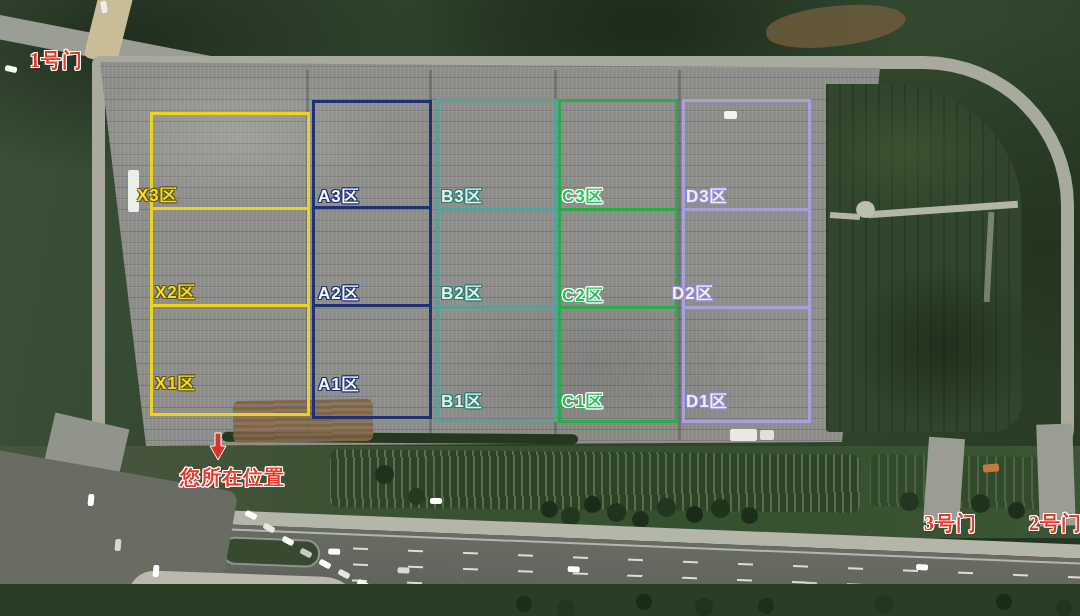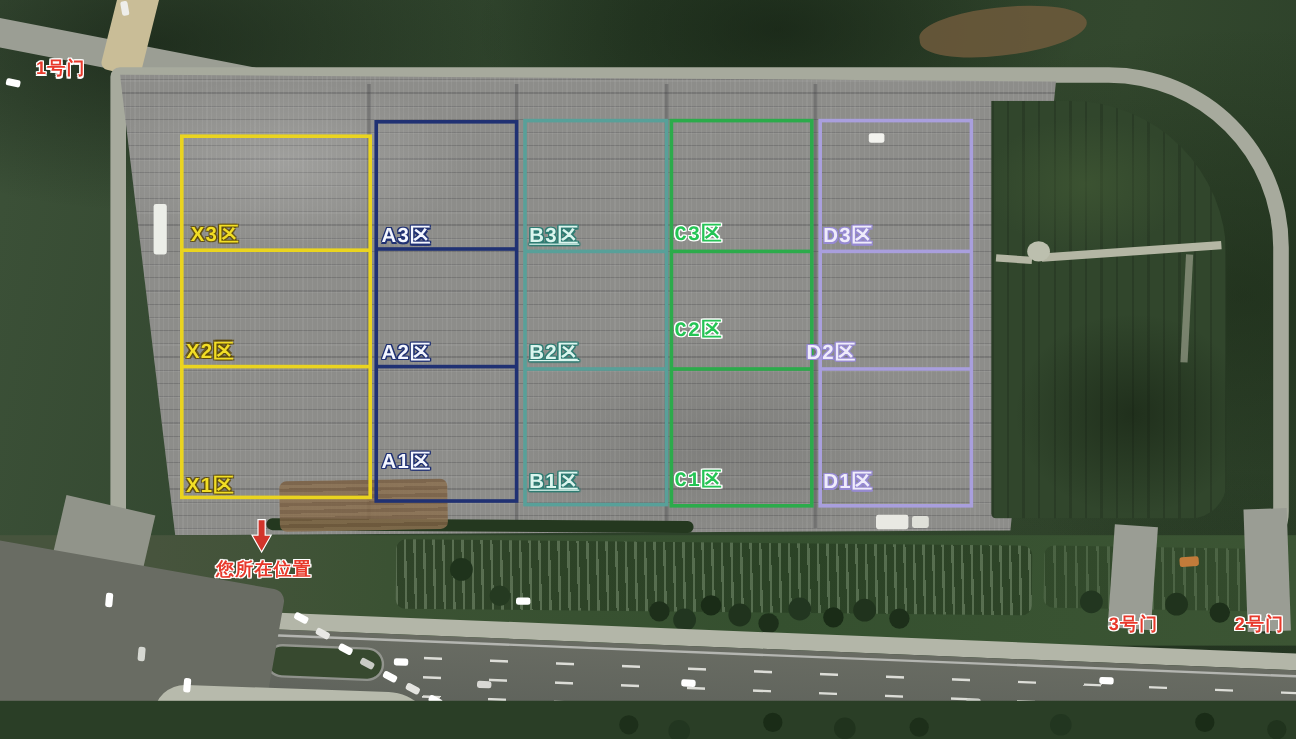--- a/index.html
+++ b/index.html
@@ -96,30 +96,30 @@
   .zone-b{left:436px;top:99px;width:115px;height:317px;border-color:#58a099;}
   .zone-b .zdiv{background:#58a099}.zone-b .d1{top:106px}.zone-b .d2{top:204px}
   .zone-c{left:558px;top:99px;width:114px;height:318px;border-color:#2cab4b;}
   .zone-c .zdiv{background:#2cab4b}.zone-c .d1{top:106px}.zone-c .d2{top:204px}
   .zone-d{left:682px;top:99px;width:123px;height:318px;border-color:#a99fdd;}
   .zone-d .zdiv{background:#a99fdd}.zone-d .d1{top:106px}.zone-d .d2{top:204px}
   
   .zlabel{position:absolute;font-size:17px;font-weight:700;line-height:1;letter-spacing:1px;white-space:nowrap;}
   .oc-yellow{color:#f2de25;text-shadow:-1px -1px 0 rgba(90,70,0,.75),1px -1px 0 rgba(90,70,0,.75),-1px 1px 0 rgba(90,70,0,.75),1px 1px 0 rgba(90,70,0,.75);}
   .oc-navy{color:#f4f7ff;text-shadow:-1px -1px 0 #203173,1px -1px 0 #203173,-1px 1px 0 #203173,1px 1px 0 #203173,0 -1px 0 #203173,0 1px 0 #203173,-1px 0 0 #203173,1px 0 0 #203173;}
-  .oc-teal{color:#dbf5ee;text-shadow:-1px -1px 0 #2e7b72,1px -1px 0 #2e7b72,-1px 1px 0 #2e7b72,1px 1px 0 #2e7b72,0 -1px 0 #2e7b72,0 1px 0 #2e7b72,-1px 0 0 #2e7b72,1px 0 0 #2e7b72;text-decoration:underline;}
-  .oc-green{color:#25c455;text-shadow:-1px -1px 0 #fff,1px -1px 0 #fff,-1px 1px 0 #fff,1px 1px 0 #fff,0 -1px 0 #fff,0 1px 0 #fff,-1px 0 0 #fff,1px 0 0 #fff;font-family:Liberation Mono, monospace;}
+  .oc-teal{color:#dbf5ee;text-shadow:-1px -1px 0 #2e7b72,1px -1px 0 #2e7b72,-1px 1px 0 #2e7b72,1px 1px 0 #2e7b72,0 -1px 0 #2e7b72,0 1px 0 #2e7b72,-1px 0 0 #2e7b72,1px 0 0 #2e7b72;}
+  .oc-green{color:#25c455;text-shadow:-1px -1px 0 #fff,1px -1px 0 #fff,-1px 1px 0 #fff,1px 1px 0 #fff,0 -1px 0 #fff,0 1px 0 #fff,-1px 0 0 #fff,1px 0 0 #fff;}
   .oc-purple{color:#efecfb;text-shadow:-1px -1px 0 #968ad2,1px -1px 0 #968ad2,-1px 1px 0 #968ad2,1px 1px 0 #968ad2,0 -1px 0 #968ad2,0 1px 0 #968ad2,-1px 0 0 #968ad2,1px 0 0 #968ad2;}
-  .lx3{left:159px;top:187px}.lx2{left:155px;top:284px}.lx1{left:155px;top:396px}
+  .lx3{left:137px;top:187px}.lx2{left:155px;top:284px}.lx1{left:155px;top:375px}
   .la3{left:318px;top:188px}.la2{left:318px;top:285px}.la1{left:318px;top:376px}
   .lb3{left:441px;top:188px}.lb2{left:441px;top:285px}.lb1{left:441px;top:393px}
-  .lc3{left:562px;top:188px}.lc2{left:562px;top:268px}.lc1{left:562px;top:393px}
+  .lc3{left:562px;top:188px}.lc2{left:562px;top:287px}.lc1{left:562px;top:393px}
   .ld3{left:686px;top:188px}.ld2{left:672px;top:285px}.ld1{left:686px;top:393px}
-  .red-label{position:absolute;font-size:15px;font-weight:700;line-height:1;letter-spacing:1px;white-space:nowrap;color:#e8392b;
-    text-shadow:-1px -1px 0 #fff,1px -1px 0 #fff,-1px 1px 0 #fff,1px 1px 0 #fff,0 -1px 0 #fff,0 1px 0 #fff,-1px 0 0 #fff,1px 0 0 #fff;}
+  .red-label{position:absolute;font-size:20px;font-weight:700;line-height:1;letter-spacing:1px;white-space:nowrap;color:#e8392b;
+    text-shadow:-1px -1px 0 #fff,1px -1px 0 #fff,-1px 1px 0 #fff,1px 1px 0 #fff,0 -1px 0 #fff,0 1px 0 #fff,-1px 0 0 #fff,1px 0 0 #fff;font-family:Liberation Serif, serif;}
   .g1{left:30px;top:50px}.g3{left:924px;top:513px}.g2{left:1029px;top:513px}
   .loc-text{left:180px;top:467px;}
   .marker{left:208px;top:431px;width:20px;height:31px;}
 </style>
 </head>
 <body>
 
 <div class="stage">
 
   <div class="abs road-topleft-diag"></div>

